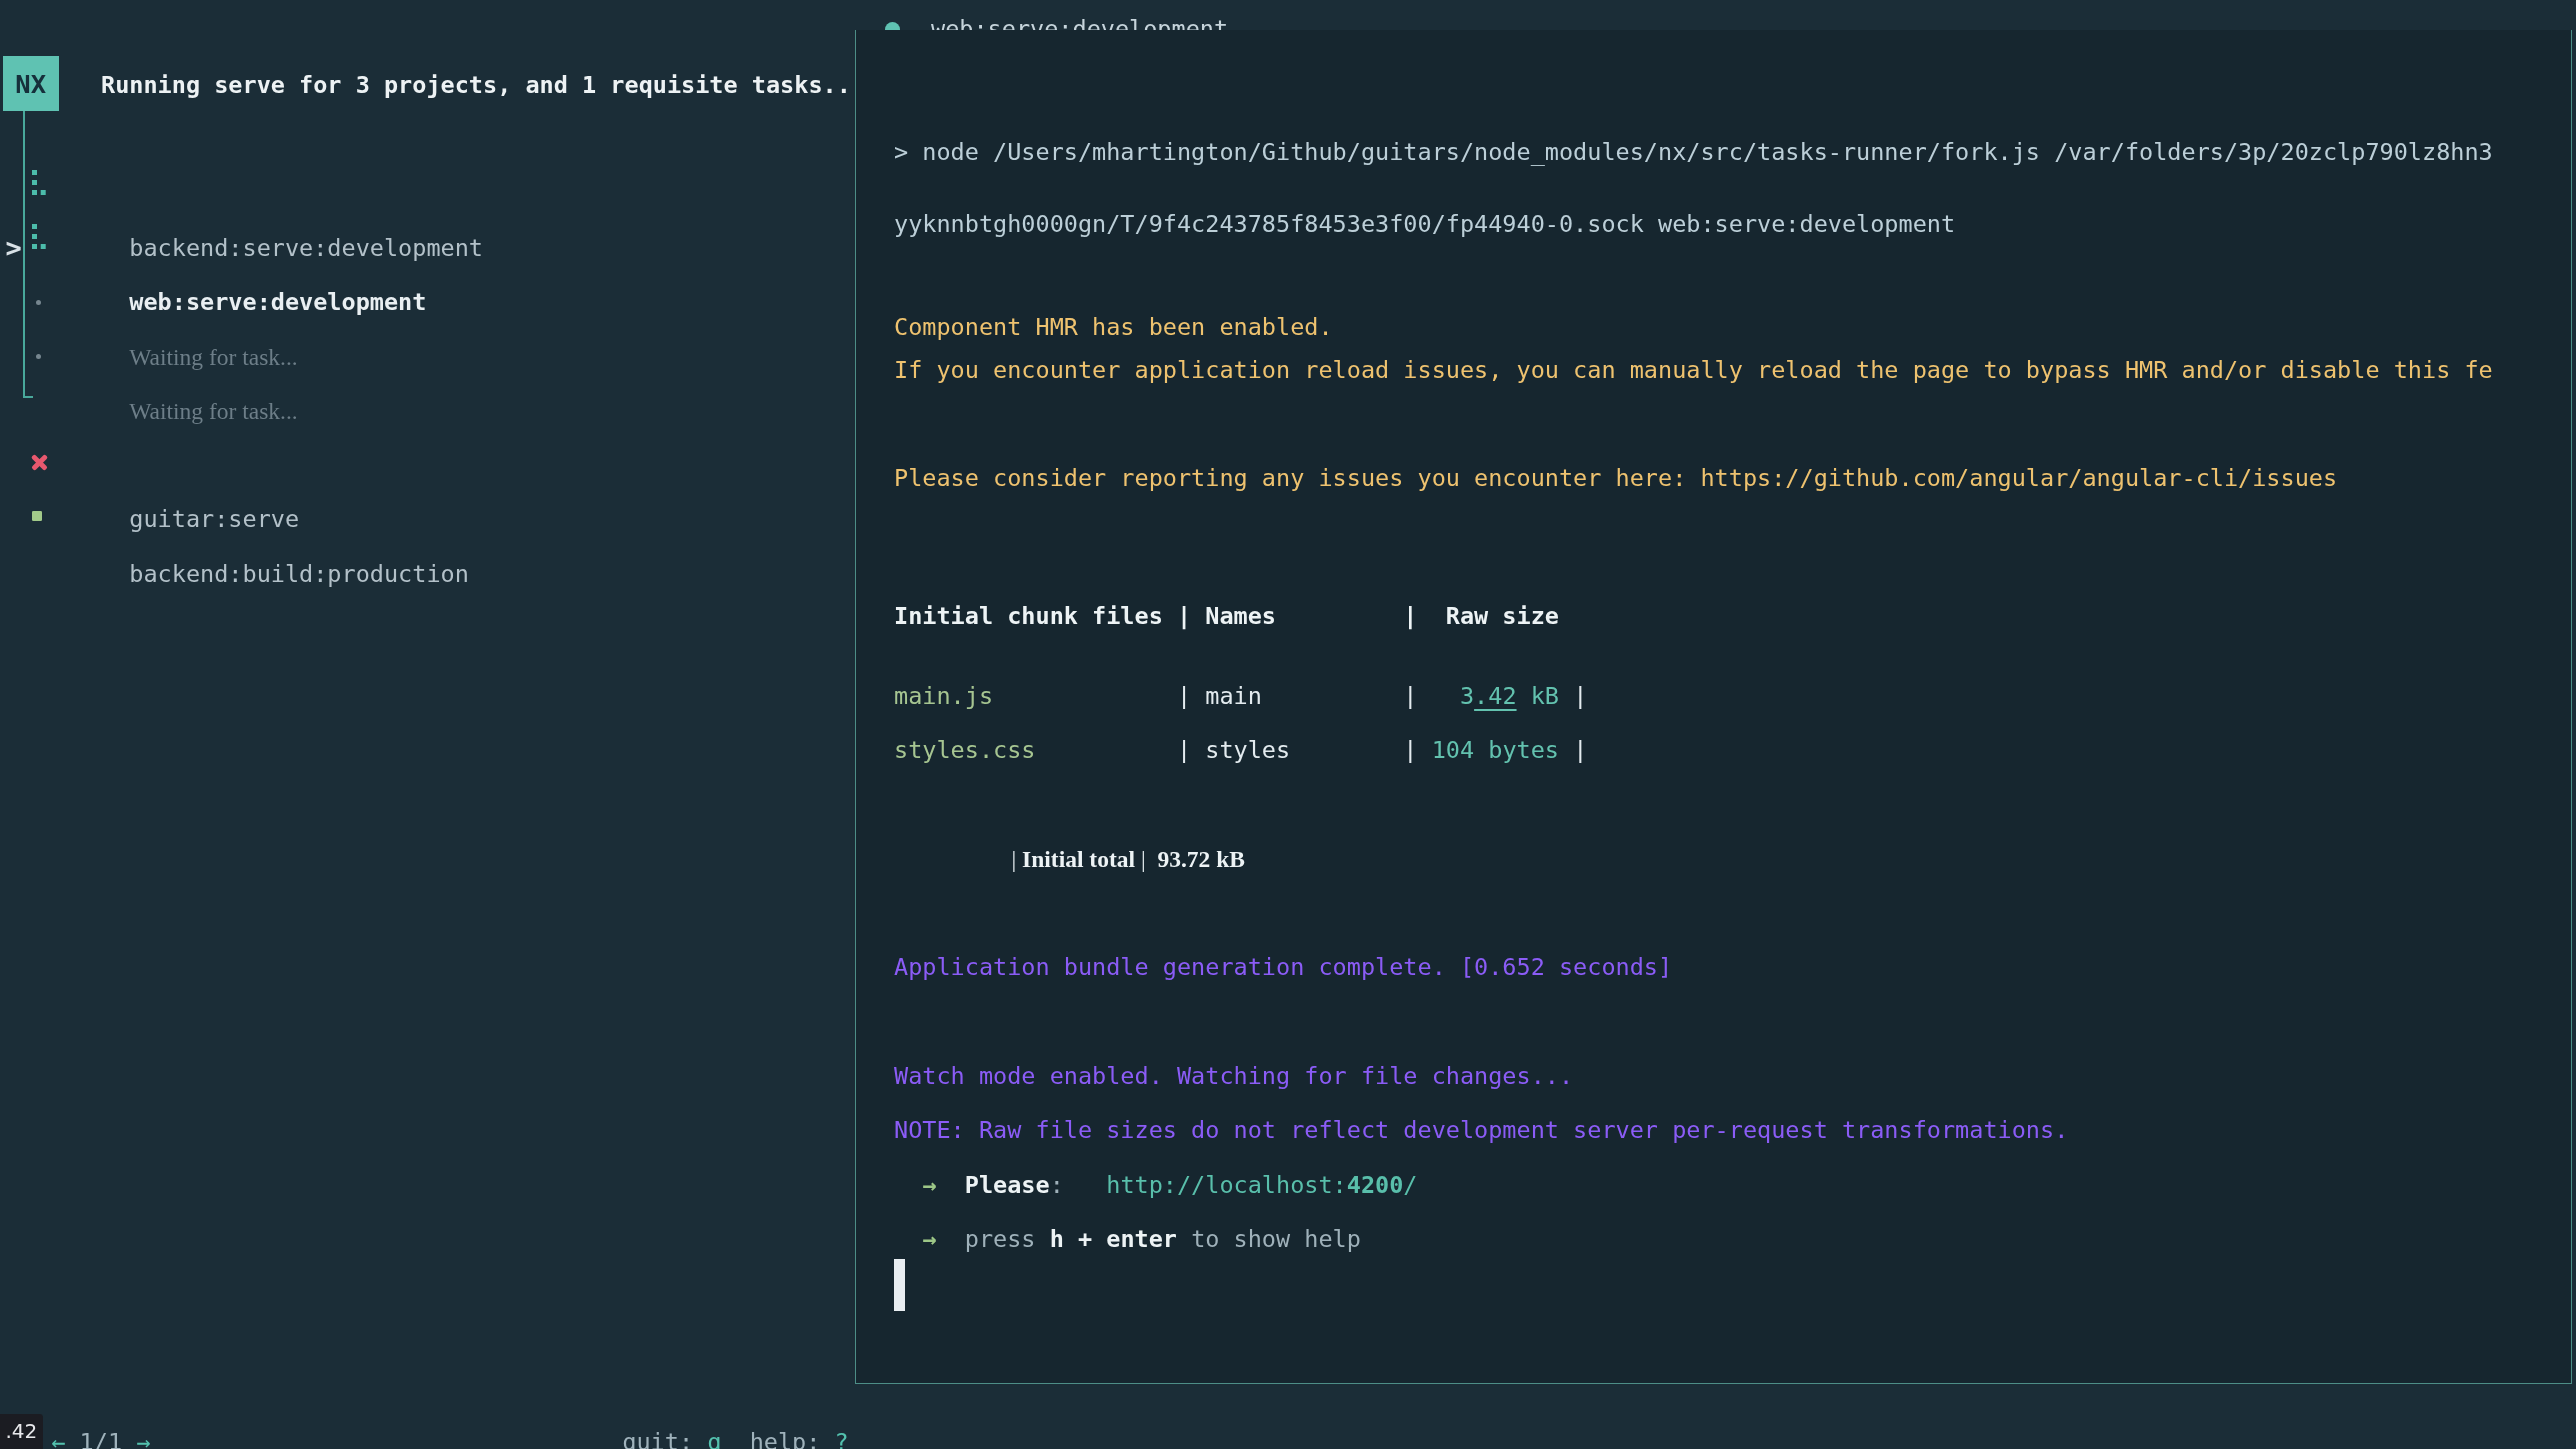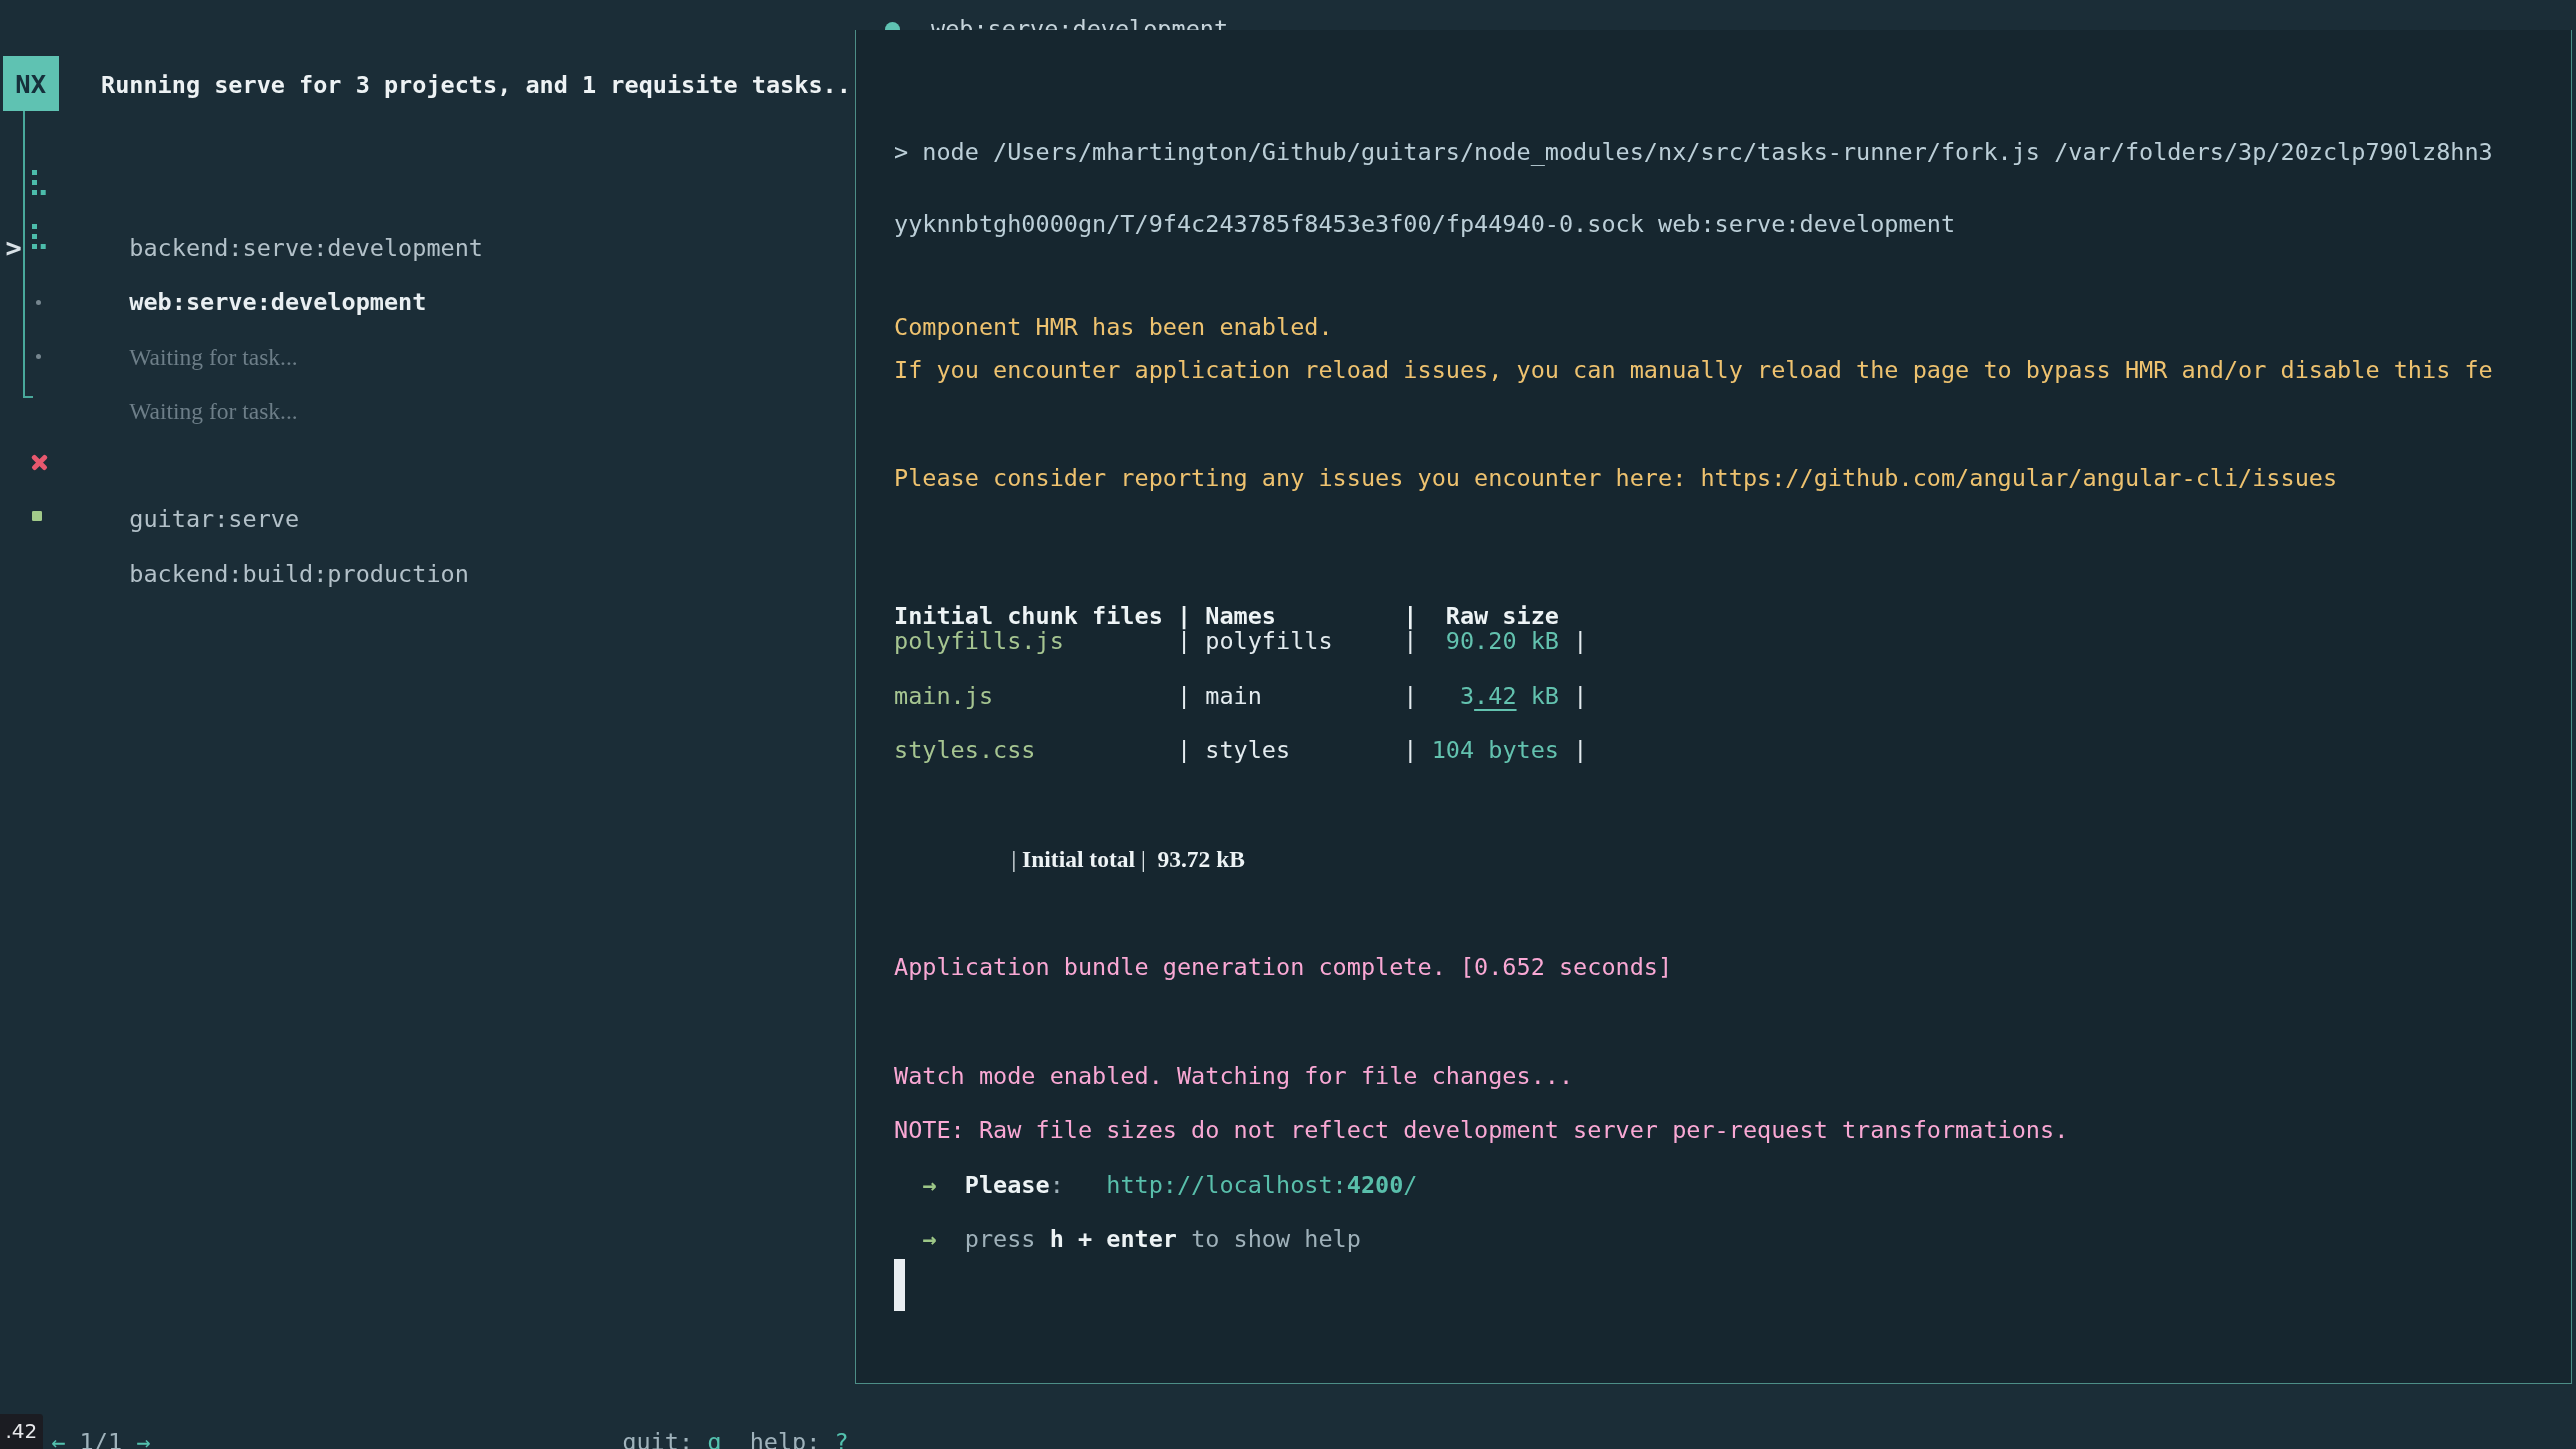--- a/index.html
+++ b/index.html
@@ -72,21 +72,21 @@
 
   .tl { position:absolute; left:38px; height:54px; line-height:54px; white-space:pre; }
   .s-cmd  { color:#bccfd8; }
   .s-warn { color:#eec26f; }
   .s-hdr  { color:#edf3f5; font-weight:bold; }
   .s-file { color:#a6c591; }
   .s-pln  { color:#e3ebef; }
   .s-size { color:#63c2af; }
   .s-sizeu{ color:#63c2af; text-decoration:underline; text-underline-offset:4.7px; }
   .s-bold { color:#edf3f5; font-weight:bold; }
-  .s-txt  { color:#f9a8d4; }
+  .s-txt  { color:#8b5cf6; }
   .s-dim  { color:#9fb1ba; }
   .s-arrow{ color:#9dc787; font-weight:bold; }
   .s-url  { color:#59bfab; }
   .s-urlb { color:#59bfab; font-weight:bold; }
 
   .cursor { position:absolute; left:38px; top:1229px; width:10.7px; height:52px; background:#e9eef2; }
 </style>
 </head>
 <body>
 
@@ -148,21 +148,20 @@
 <div class="panel-title">web:serve:development</div>
 
 <div class="panel">
   <div class="cursor"></div>
 <div class="tl" style="top: 95px;"><span class="s-cmd">&gt; node /Users/mhartington/Github/guitars/node_modules/nx/src/tasks-runner/fork.js /var/folders/3p/20zclp790lz8hn3</span></div>
     <div class="tl" style="top: 167px; text-align: right;"><span class="s-cmd">yyknnbtgh0000gn/T/9f4c243785f8453e3f00/fp44940-0.sock web:serve:development</span></div>
     <div class="tl" style="top: 270px;"><span class="s-warn">Component HMR has been enabled.</span></div>
     <div class="tl" style="top: 313px;"><span class="s-warn">If you encounter application reload issues, you can manually reload the page to bypass HMR and/or disable this fe</span></div>
     <div class="tl" style="top: 421px;"><span class="s-warn">Please consider reporting any issues you encounter here: https://github.com/angular/angular-cli/issues</span></div>
     <div class="tl" style="top: 559px; text-align: center;"><span class="s-hdr">Initial chunk files | Names         |  Raw size</span></div>
-    <div class="tl" style="top: 584px;"><span class="s-file">polyfills.js</span><span class="s-pln">        | polyfills     |</span><span class="s-size">  90.20 kB</span><span class="s-pln"> |</span></div>
     <div class="tl" style="top: 639px;"><span class="s-file">main.js</span><span class="s-pln">             | main          |</span><span class="s-size">   3</span><span class="s-sizeu">.42</span><span class="s-size"> kB</span><span class="s-pln"> |</span></div>
     <div class="tl" style="top: 693px;"><span class="s-file">styles.css</span><span class="s-pln">          | styles        |</span><span class="s-size"> 104 bytes</span><span class="s-pln"> |</span></div>
     <div class="tl" style="top: 802px; font-family: Liberation Serif, serif;"><span class="s-pln">                    | </span><span class="s-bold">Initial total</span><span class="s-pln"> |  </span><span class="s-bold">93.72 kB</span></div>
     <div class="tl" style="top: 910px;"><span class="s-txt">Application bundle generation complete. [0.652 seconds]</span></div>
     <div class="tl" style="top: 1019px;"><span class="s-txt">Watch mode enabled. Watching for file changes...</span></div>
     <div class="tl" style="top: 1073px;"><span class="s-txt">NOTE: Raw file sizes do not reflect development server per-request transformations.</span></div>
     <div class="tl" style="top: 1128px;"><span class="s-txt">  </span><span class="s-arrow">→</span><span class="s-txt">  </span><span class="s-bold">Please</span><span class="s-dim">:   </span><span class="s-url">http://localhost:</span><span class="s-urlb">4200</span><span class="s-url">/</span></div>
     <div class="tl" style="top: 1182px;"><span class="s-txt">  </span><span class="s-arrow">→</span><span class="s-txt">  </span><span class="s-dim">press </span><span class="s-bold">h + enter</span><span class="s-dim"> to show help</span></div>
   </div>
 

